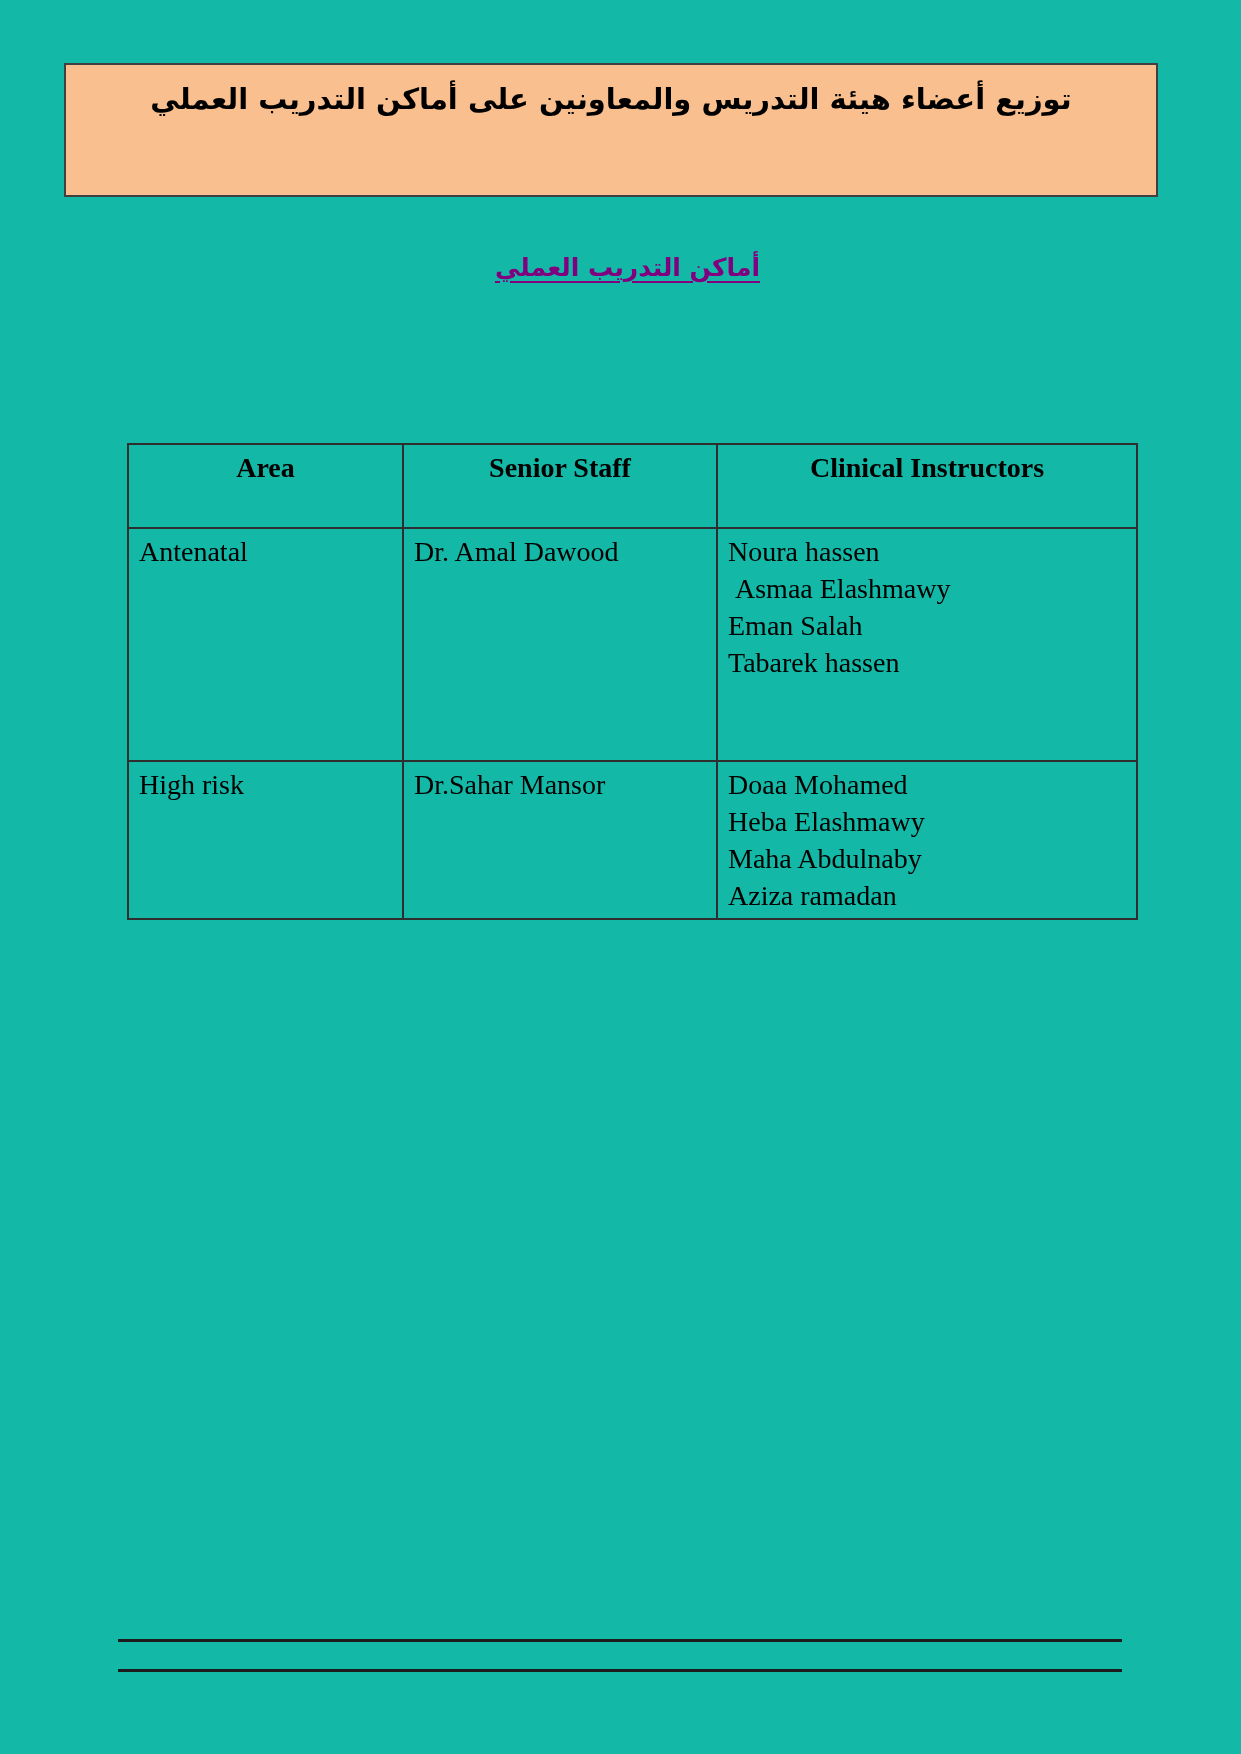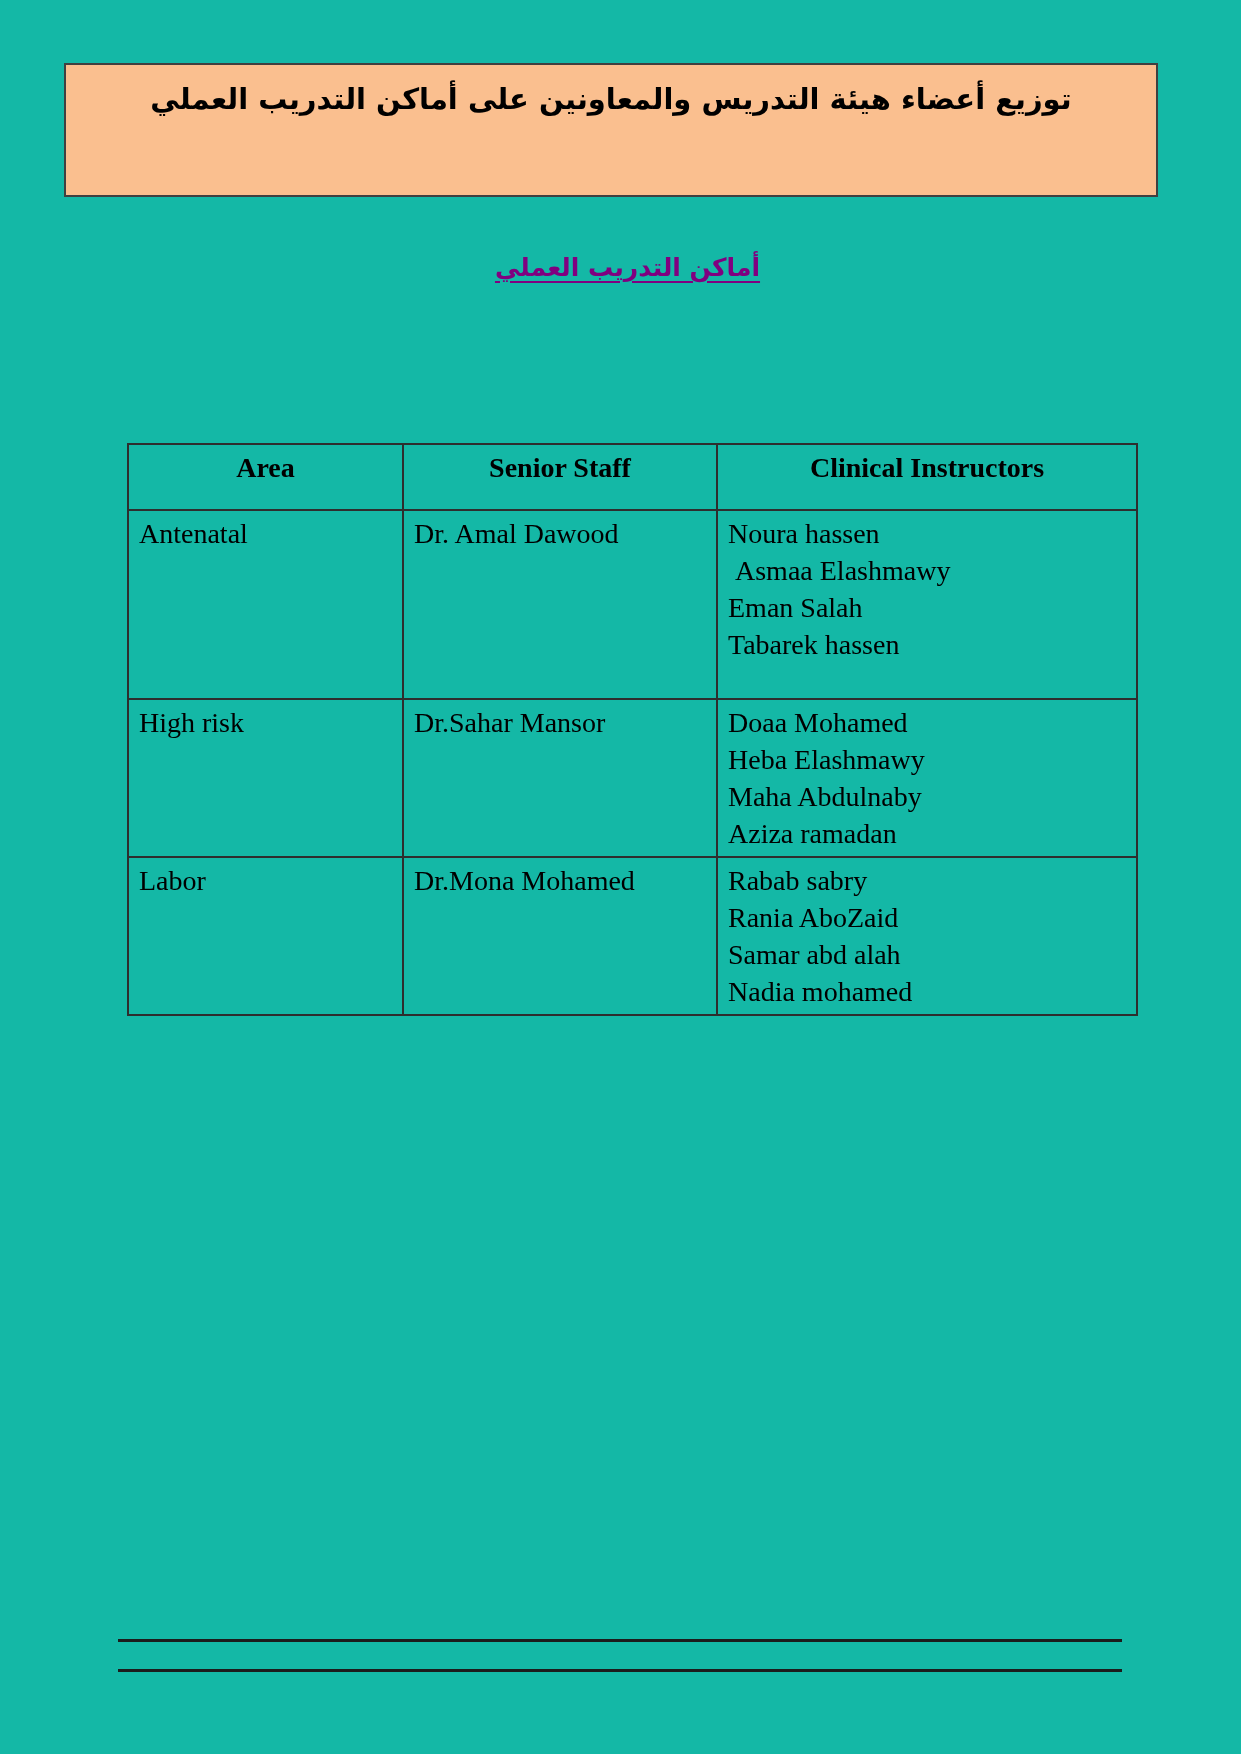--- a/index.html
+++ b/index.html
@@ -66,23 +66,23 @@
     vertical-align:top;
     padding:4px 10px;
     font-size:28px;
     line-height:37px;
     text-align:left;
     box-sizing:border-box;
   }
   .main-table th{
     text-align:center;
     font-weight:bold;
-    height:66px;
+    height:84px;
   }
-  tr.r1{height:189px;}
+  tr.r1{height:233px;}
   tr.r2{height:157px;}
   tr.r3{height:156px;}
   tr.r4{height:155px;}
   .instr-line{white-space:pre-wrap;}
 
   
   .footer-rule{
     position:absolute;left:118px;width:1004px;height:3px;
     background:#1c1c1c;
   }
@@ -135,29 +135,19 @@
       <tr class="r2">
         <td>High risk</td>
         <td>Dr.Sahar Mansor</td>
         <td>
           <div class="instr-line">Doaa Mohamed</div>
           <div class="instr-line">Heba Elashmawy</div>
           <div class="instr-line">Maha Abdulnaby</div>
           <div class="instr-line">Aziza ramadan</div>
         </td>
       </tr>
-      <tr class="r4">
-        <td>Labor</td>
-        <td>Dr.Mona Mohamed</td>
-        <td>
-          <div class="instr-line">Rabab sabry</div>
-          <div class="instr-line">Rania AboZaid</div>
-          <div class="instr-line">Samar abd alah</div>
-          <div class="instr-line">Nadia mohamed</div>
-        </td>
-      </tr>
     </tbody>
   </table>
 
   <div class="footer-rule top"></div>
   <div class="footer-rule bottom"></div>
 
 </div>
 
 </body></html>

